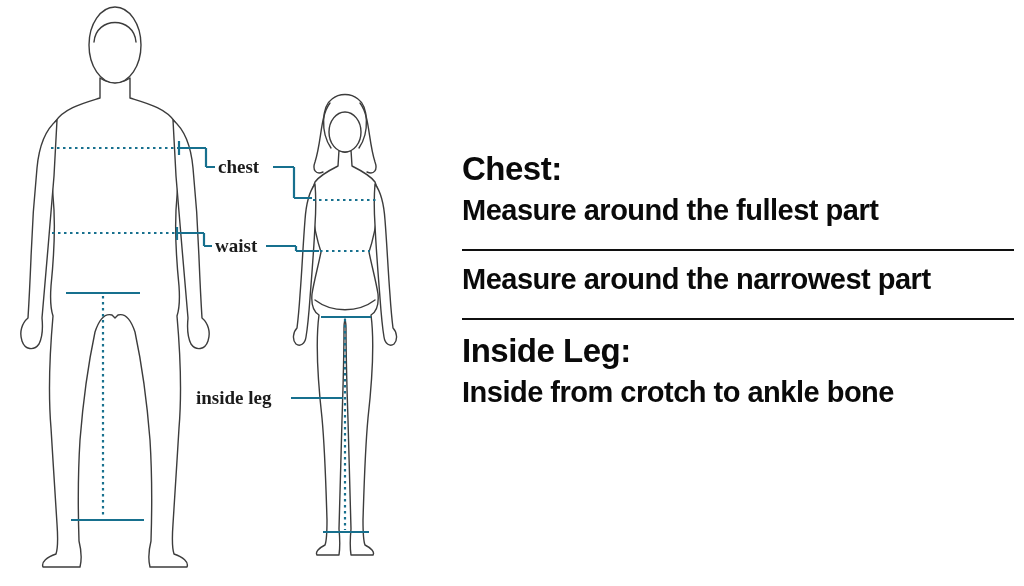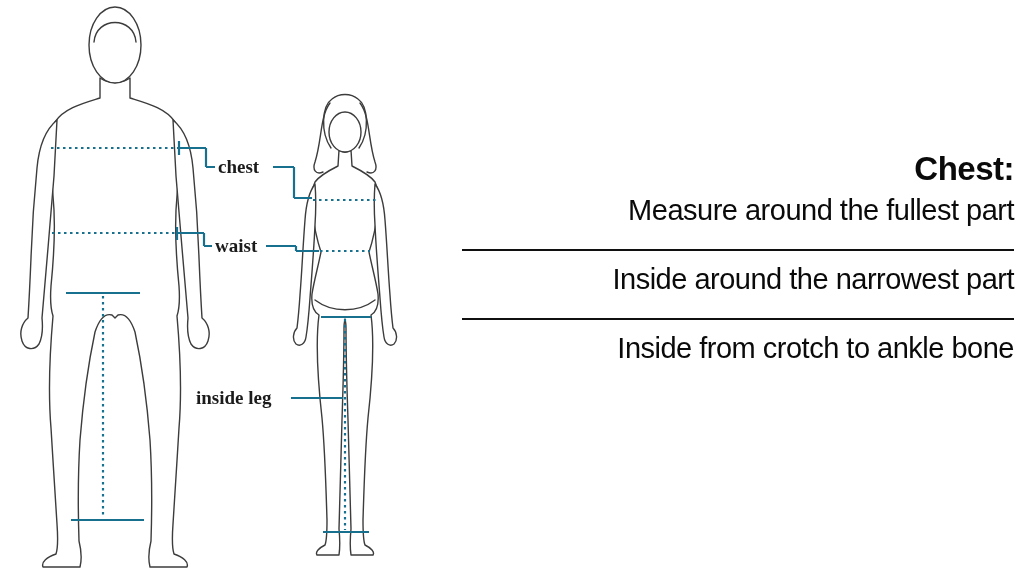--- a/index.html
+++ b/index.html
@@ -11,28 +11,28 @@
     width:1024px;height:586px;background:#ffffff;position:relative;overflow:hidden;
     font-family:"Liberation Sans",sans-serif;color:#0a0a0a;
   }
   .diagram-wrap{position:absolute;left:0;top:0;width:460px;height:586px;text-align:center;}
   .figure-path{fill:#ffffff;stroke:var(--stroke);stroke-width:1.4;stroke-linejoin:round;}
   .figure-line{fill:none;stroke:var(--stroke);stroke-width:1.4;stroke-linecap:round;}
   .measure-dotted{stroke:var(--accent);stroke-width:2.2;stroke-dasharray:2.5 3.5;fill:none;}
   .measure-solid{stroke:var(--accent);stroke-width:2.2;fill:none;stroke-linecap:butt;}
   .diagram-label{font-family:"Liberation Serif",serif;font-weight:700;font-size:19px;fill:#1b1b1b;}
   .instructions{
-    position:absolute;left:462px;top:138px;width:552px;text-align:right;
+    position:absolute;left:462px;top:138px;width:552px;text-align:left;
   }
   .instruction{padding:12px 0 22px;}
   .instruction h2{
     margin:0 0 6px;font-size:33px;font-weight:700;letter-spacing:-0.5px;
   }
   .instruction p{
-    margin:0;font-size:29px;font-weight:400;letter-spacing:-0.5px;
+    margin:0;font-size:29px;font-weight:700;letter-spacing:-0.5px;
   }
   .divider{border-top:2.5px solid #101010;height:0;}
 </style>
 </head>
 <body style="background: rgb(255, 255, 255); color: rgb(10, 10, 10);">
 
 <div class="diagram-wrap">
   <svg width="460" height="586" viewBox="0 0 460 586" xmlns="http://www.w3.org/2000/svg">
 
     <g>
@@ -180,19 +180,20 @@
   </svg>
 </div>
 
 <div class="instructions">
   <section class="instruction">
     <h2>Chest:</h2>
     <p>Measure around the fullest part</p>
   </section>
   <div class="divider" style="border-top-color: rgb(16, 16, 16);"></div>
   <section class="instruction">
-    <p>Inside around the narrowest part</p>
+    <p>Measure around the narrowest part</p>
   </section>
   <div class="divider" style="border-top-color: rgb(16, 16, 16);"></div>
   <section class="instruction">
+    <h2>Inside Leg:</h2>
     <p>Inside from crotch to ankle bone</p>
   </section>
 </div>
 
 </body></html>

